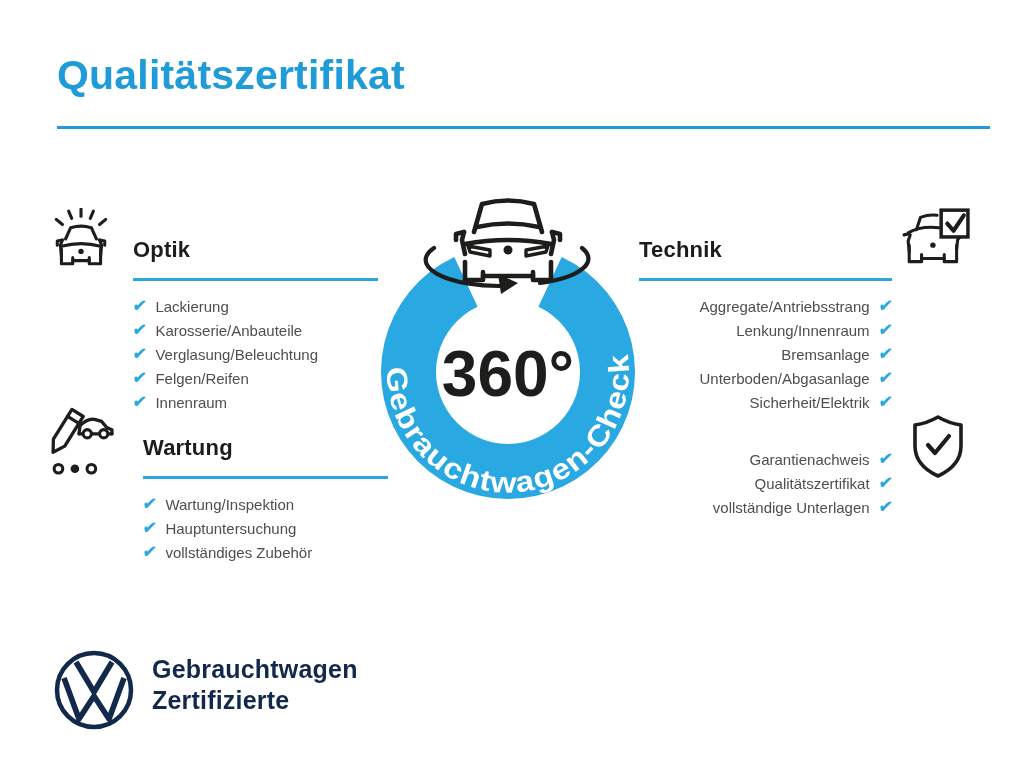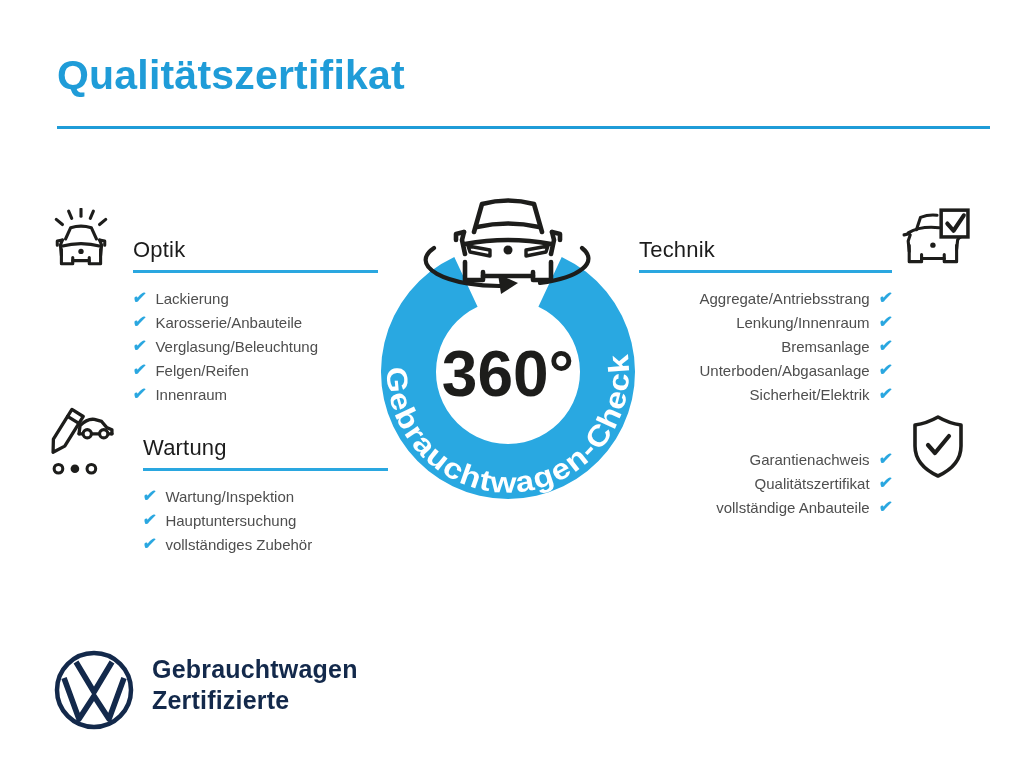--- a/index.html
+++ b/index.html
@@ -4,22 +4,22 @@
 <style>
   html,body{margin:0;padding:0;background:#fff;}
   .canvas{position:relative;width:1024px;height:768px;background:#ffffff;overflow:hidden;
           font-family:"Liberation Sans",sans-serif;}
 
   .page-title{position:absolute;left:57px;top:52px;font-size:41px;font-weight:700;
               color:#1f9cd8;letter-spacing:0.2px;}
   .title-rule{position:absolute;left:57px;top:126px;width:933px;height:3px;background:#1f9cd8;}
 
   .sec{position:absolute;}
-  .sec h2{margin:0;font-size:22px;line-height:28px;font-weight:400;color:#1c1c1c;
-          padding-bottom:6px;border-bottom:3px solid #2aa7e0;letter-spacing:0.2px;}
+  .sec h2{margin:0;font-size:22px;line-height:28px;font-weight:700;color:#1c1c1c;
+          padding-bottom:14px;border-bottom:3px solid #2aa7e0;letter-spacing:0.2px;}
   .sec.right{}
   ul.checklist{margin:13px 0 0 0;padding:0;list-style:none;}
   ul.checklist li{display:flex;align-items:center;gap:9px;height:24px;
                   font-size:15px;color:#4e4e4e;}
   .sec.right ul.checklist li{flex-direction:row-reverse;}
   .check{color:#2aa7e0;font-size:16px;font-weight:700;line-height:1;transform:skewX(-8deg);}
 
   #sec-optik{left:133px;top:236px;width:245px;}
   #sec-technik{left:639px;top:236px;width:253px;}
   #sec-wartung{left:131px;top:434px;width:245px;margin-left:12px;}
@@ -210,21 +210,21 @@
         <li>
           <span class="check">✔</span>
           <span>Garantienachweis</span>
         </li>
         <li>
           <span class="check">✔</span>
           <span>Qualitätszertifikat</span>
         </li>
         <li>
           <span class="check">✔</span>
-          <span>vollständige Anbauteile</span>
+          <span>vollständige Unterlagen</span>
         </li>
       </ul>
   </section>
 
   <svg id="footer-logo" width="84" height="84" viewBox="0 0 84 84">
     <circle cx="42" cy="42" r="37" fill="none" stroke="#13294b" stroke-width="4.5"></circle>
     <path d="M24,14 L42,44 L60,14" fill="none" stroke="#13294b" stroke-width="5.6" stroke-linejoin="round"></path>
     <path d="M12,30 L27,71 L42,48 L57,71 L72,30" fill="none" stroke="#13294b" stroke-width="5.6" stroke-linejoin="round"></path>
   </svg>
   <div class="brand-text">

